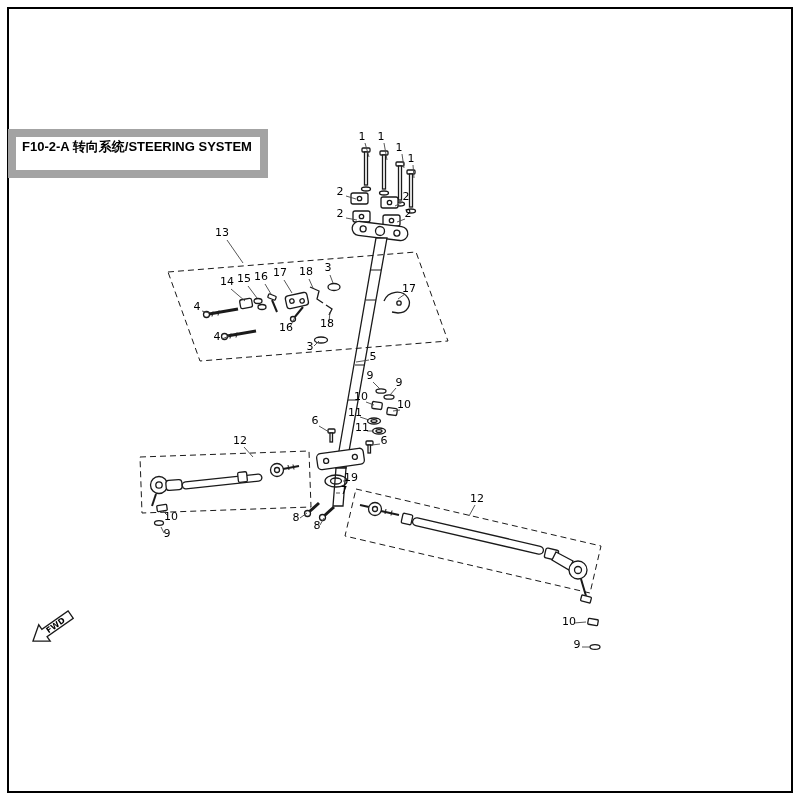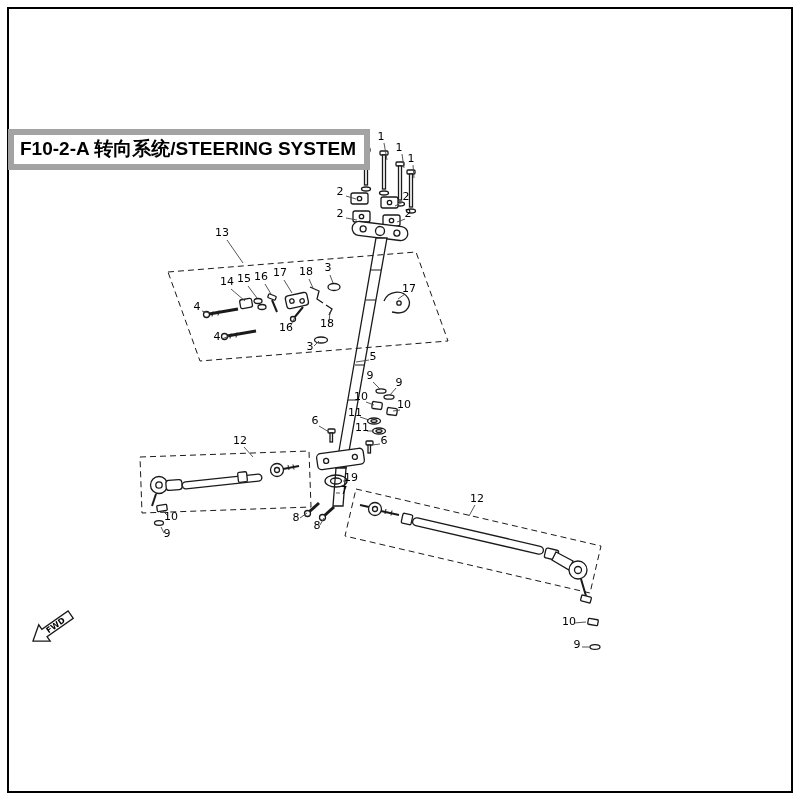--- a/index.html
+++ b/index.html
@@ -4,22 +4,22 @@
 <style>
   html,body { margin:0; padding:0; background:#fff; }
   .page {
     position:relative; width:800px; height:800px; background:#fff;
     font-family:"Liberation Sans", sans-serif; overflow:hidden;
   }
   .diagram { position:absolute; left:0; top:0; }
   .frame { fill:none; stroke:#000; stroke-width:2; }
   .title-box {
     position:absolute; left:8px; top:129px; background:#fff;
-    border:6px solid #a3a3a3; padding:1px 8px 2px 6px;
-    font-size:19px; font-weight:bold; color:#000; white-space:nowrap;
+    border:8px solid #a3a3a3; padding:1px 8px 14px 6px;
+    font-size:13px; font-weight:bold; color:#000; white-space:nowrap;
   }
   .part rect, .part circle, .part ellipse, .part polygon, .part path {
     fill:#fff; stroke:#1a1a1a; stroke-width:1.3;
   }
   .part line { stroke:#1a1a1a; stroke-width:1; }
   .part line.thick { stroke-width:3; }
   .part line.mid { stroke-width:2; }
   .dashed { fill:none; stroke:#1a1a1a; stroke-width:1; stroke-dasharray:6 4; }
   text.callout {
     font:11px "DejaVu Sans", sans-serif; fill:#000; text-anchor:middle;

